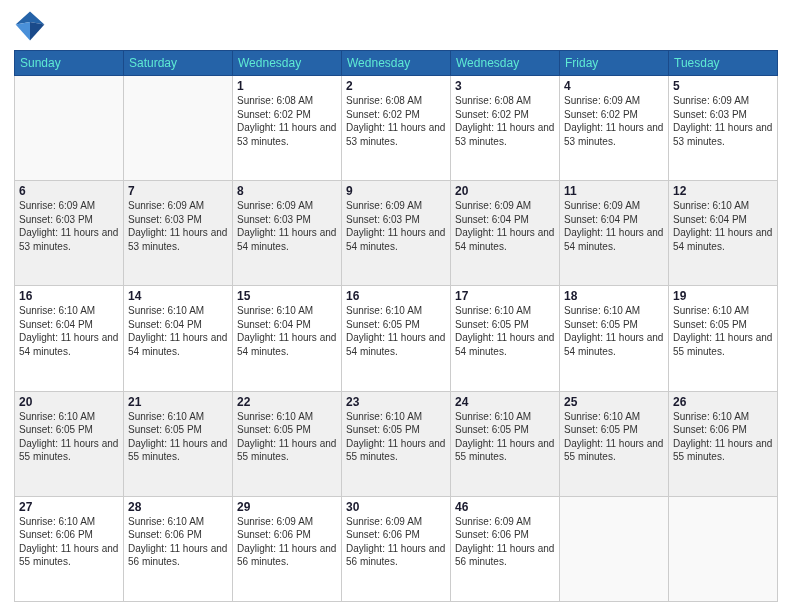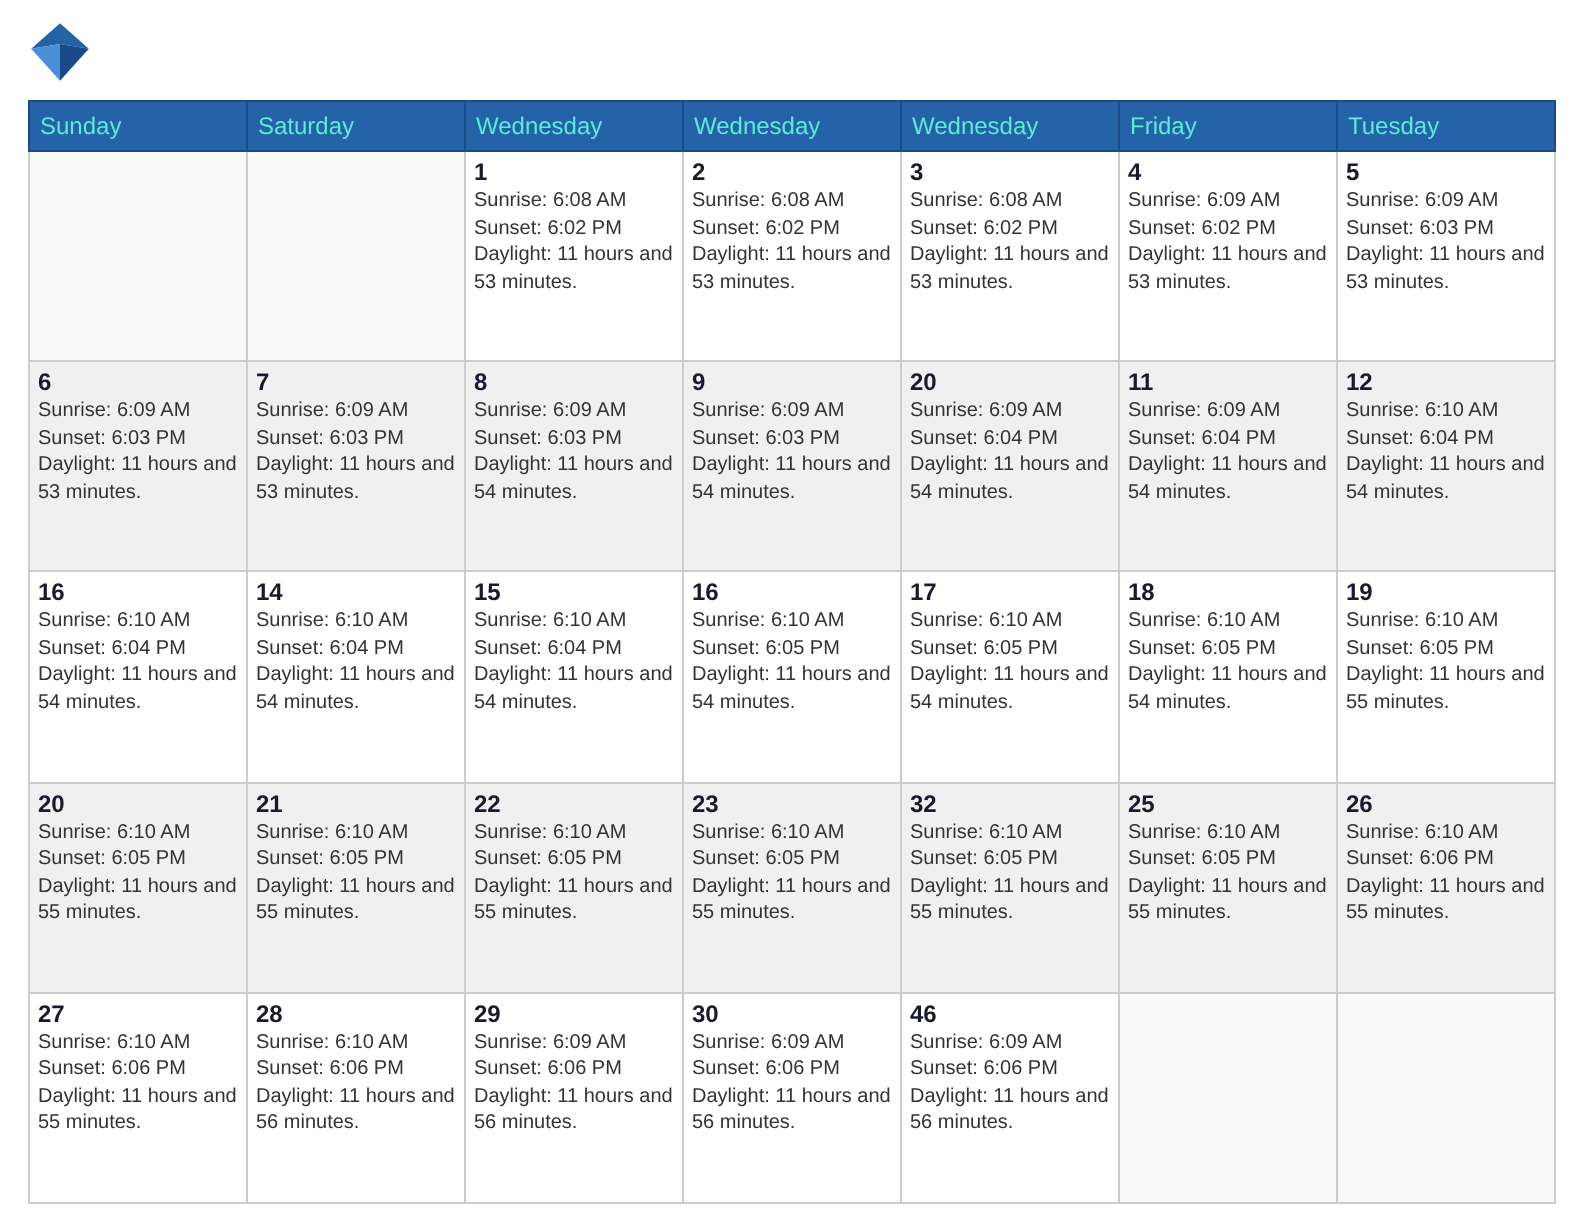--- a/index.html
+++ b/index.html
@@ -224,21 +224,21 @@
           </td>
           <td>
             <span class="day-num">22</span>
             <div class="cell-info">Sunrise: 6:10 AM<br>Sunset: 6:05 PM<br>Daylight: 11 hours and 55 minutes.</div>
           </td>
           <td>
             <span class="day-num">23</span>
             <div class="cell-info">Sunrise: 6:10 AM<br>Sunset: 6:05 PM<br>Daylight: 11 hours and 55 minutes.</div>
           </td>
           <td>
-            <span class="day-num">32</span>
+            <span class="day-num">24</span>
             <div class="cell-info">Sunrise: 6:10 AM<br>Sunset: 6:05 PM<br>Daylight: 11 hours and 55 minutes.</div>
           </td>
           <td>
             <span class="day-num">25</span>
             <div class="cell-info">Sunrise: 6:10 AM<br>Sunset: 6:05 PM<br>Daylight: 11 hours and 55 minutes.</div>
           </td>
           <td>
             <span class="day-num">26</span>
             <div class="cell-info">Sunrise: 6:10 AM<br>Sunset: 6:06 PM<br>Daylight: 11 hours and 55 minutes.</div>
           </td>

